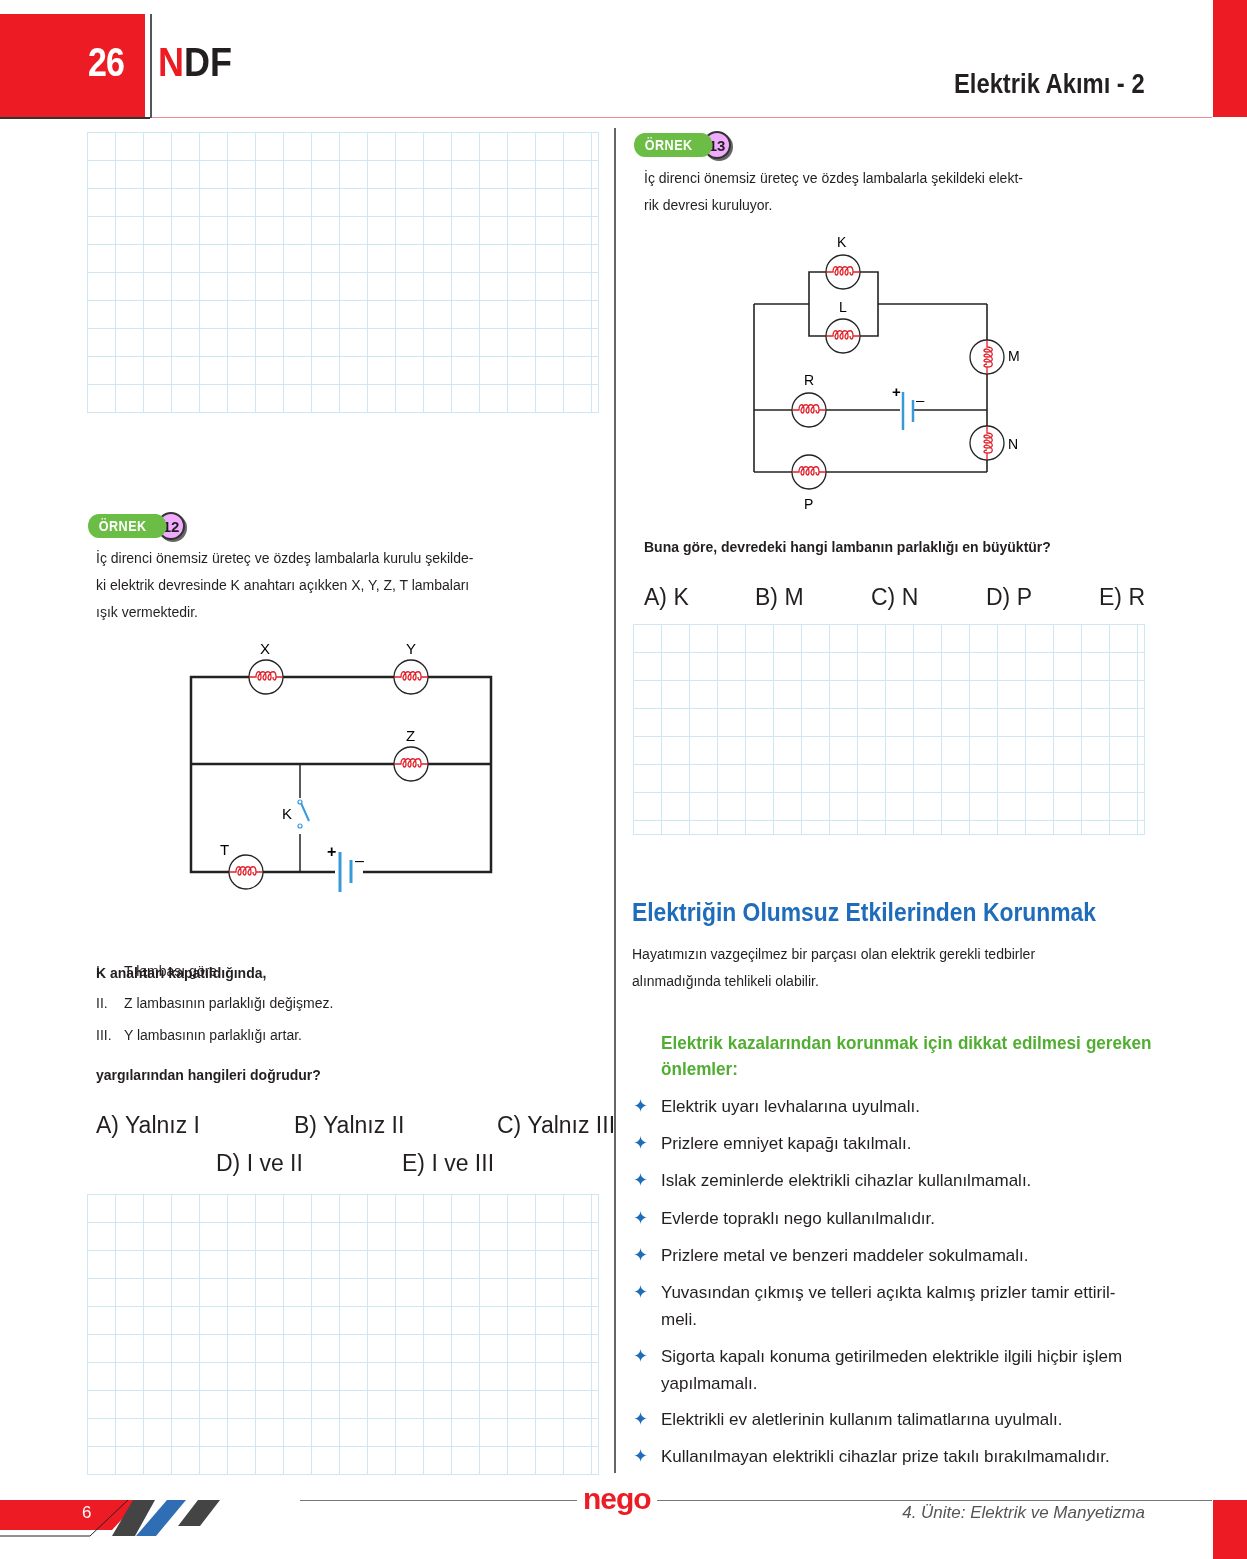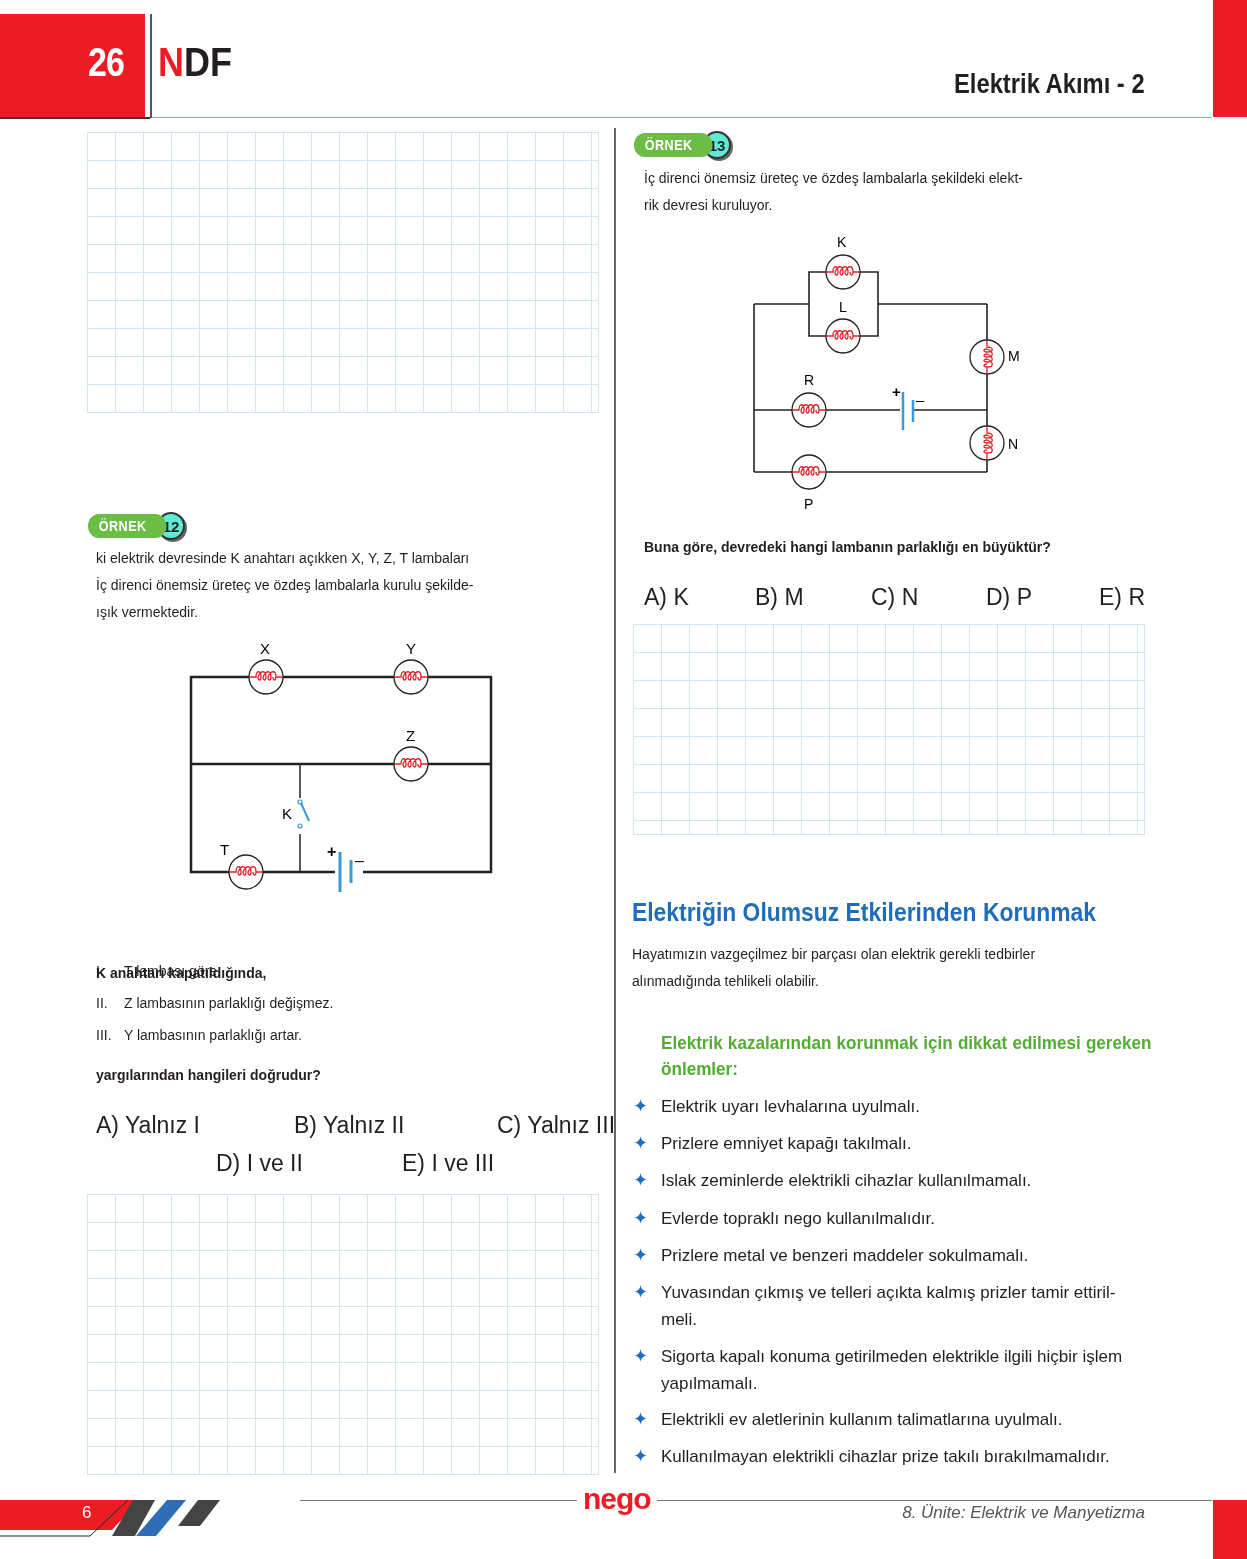--- a/index.html
+++ b/index.html
@@ -25,21 +25,21 @@
   .grid { background-image:
             linear-gradient(to right, #cfe7f5 1px, transparent 1px),
             linear-gradient(to bottom, #cfe7f5 1px, transparent 1px);
           background-size: 28px 28px; border-right: 1px solid #cfe7f5; border-bottom: 1px solid #cfe7f5; }
 
   
   .badge { height: 26px; display: flex; align-items: center; }
   .badge-pill { background: #6cbd45; color: #fff; font-weight: bold; font-size: 14px;
                 padding: 4px 22px 4px 12px; border-radius: 13px; letter-spacing: 0.5px;
                 transform: scaleX(0.9); transform-origin: left; }
-  .badge-num { width: 24px; height: 24px; border-radius: 50%; background: #5eead4; border: 2px solid #333;
+  .badge-num { width: 24px; height: 24px; border-radius: 50%; background: #f0abfc; border: 2px solid #333;
                font-weight: bold; font-size: 15px; display: flex; align-items: center; justify-content: center;
                margin-left: -18px; box-shadow: 2px 2px 0 #666; text-align: right; }
 
   .text { font-size: 14px; line-height: 27px; }
   .bold { font-weight: bold; }
   .opt { font-size: 23px; }
 
   .sec-title { color: #1f6dba; font-size: 26px; font-weight: bold; transform: scaleX(0.88); transform-origin: left; white-space: nowrap; }
   .green-title { color: #52ae32; font-size: 19px; font-weight: bold; line-height: 26px; width: 545px; text-align: justify; text-align-last: left;
                  transform: scaleX(0.9); transform-origin: left; }
@@ -67,22 +67,22 @@
 
 <div class="abs col-divider"></div>
 
 <div class="abs grid" style="left:87px; top:132px; width:511px; height:280px;"></div>
 
 <div class="abs badge" style="left:88px; top:513px;">
   <span class="badge-pill">ÖRNEK</span>
   <span class="badge-num">12</span>
 </div>
 <div class="abs text" style="left:96px; top:545px; width:510px;">
+  <div>İç direnci önemsiz üreteç ve özdeş lambalarla kurulu şekilde-</div>
   <div>ki elektrik devresinde K anahtarı açıkken X, Y, Z, T lambaları</div>
-  <div>İç direnci önemsiz üreteç ve özdeş lambalarla kurulu şekilde-</div>
   <div>ışık vermektedir.</div>
 </div>
 
 <svg class="abs" style="left:180px; top:630px;" width="330" height="270" viewBox="0 0 330 270">
   <g stroke="#222" stroke-width="2.5" fill="none">
     <path d="M11 47 H311 V242 H11 Z"></path>
     <line x1="11" y1="134" x2="311" y2="134"></line>
     <line x1="120" y1="134" x2="120" y2="242" stroke-width="1.5"></line>
   </g>
 
@@ -235,14 +235,14 @@
 <div class="abs ftr-pagenum">6</div>
 <svg class="abs" style="left:0; top:1498px;" width="300" height="40" viewBox="0 0 300 40">
   <polyline points="0,38 90,38 128,2" fill="none" stroke="#222" stroke-width="1"></polyline>
   <polygon points="133,2 155,2 135,38 112,38" fill="#444"></polygon>
   <polygon points="167,2 186,2 156,38 136,38" fill="#2f6db5"></polygon>
   <polygon points="198,2 220,2 200,28 178,28" fill="#444"></polygon>
 </svg>
 <div class="abs" style="left:577px; top:1482px; background:#fff; padding:0 6px; color:#ed1c24; font-weight:bold; font-size:30px; letter-spacing:-1px;">
   <span>nego</span>
 </div>
-<div class="abs ftr-topic">8. Ünite: Elektrik ve Manyetizma</div>
+<div class="abs ftr-topic">4. Ünite: Elektrik ve Manyetizma</div>
 <div class="abs ftr-right-red"></div>
 
 </body></html>

